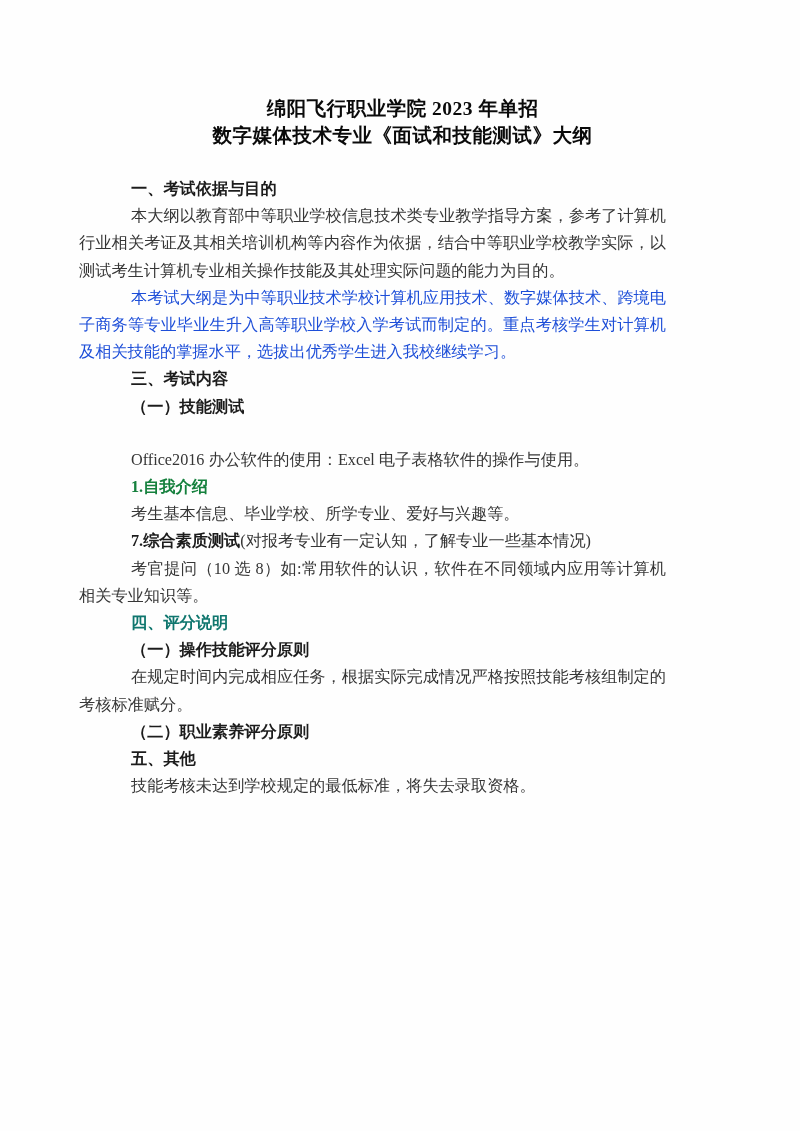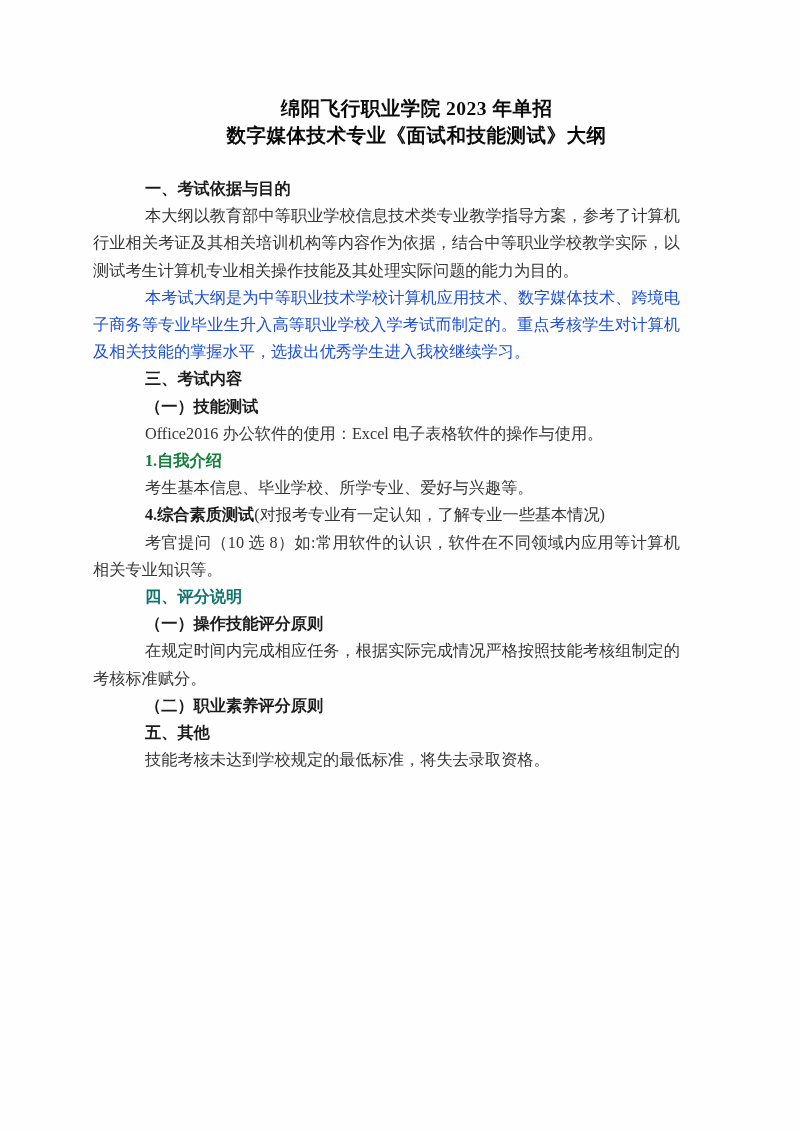--- a/index.html
+++ b/index.html
@@ -10,21 +10,21 @@
   .sheet {
     position: relative;
     width: 800px;
     height: 1131px;
     background: #fefefe;
     overflow: hidden;
     font-family: "Liberation Serif", "DejaVu Serif", serif;
   }
   .content {
     position: absolute;
-    left: 93px;
+    left: 79px;
     top: 95px;
     width: 587px;
     font-size: 16.2px;
     line-height: 27.2px;
     text-align: justify;
     color: #333333;
   }
   .doc-title {
     text-align: center;
     transform: translateX(30px);
@@ -63,25 +63,25 @@
       <div>数字媒体技术专业《面试和技能测试》大纲</div>
     </div>
 
     <p class="h1" style="color: rgb(28, 28, 28);">一、考试依据与目的</p>
     <p class="body-text" style="color: rgb(54, 54, 54);">本大纲以教育部中等职业学校信息技术类专业教学指导方案，参考了计算机行业相关考证及其相关培训机构等内容作为依据，结合中等职业学校教学实际，以测试考生计算机专业相关操作技能及其处理实际问题的能力为目的。</p>
 
     <p class="body-text" style="color: #1d4ed8;">本考试大纲是为中等职业技术学校计算机应用技术、数字媒体技术、跨境电子商务等专业毕业生升入高等职业学校入学考试而制定的。重点考核学生对计算机及相关技能的掌握水平，选拔出优秀学生进入我校继续学习。</p>
 
     <p class="h1" style="color: rgb(28, 28, 28);">三、考试内容</p>
     <p class="h2" style="color: rgb(28, 28, 28);">（一）技能测试</p>
-    <p class="body-text" style="color: rgb(54, 54, 54);">Office2016 办公软件的使用：Excel 电子表格软件的操作与使用。</p>
+    <p class="body-text" style="color: rgb(54, 54, 54); margin-top: 26px;">Office2016 办公软件的使用：Excel 电子表格软件的操作与使用。</p>
     <p class="h3" style="color: #15803d;">1.自我介绍</p>
     <p class="body-text" style="color: rgb(54, 54, 54);">考生基本信息、毕业学校、所学专业、爱好与兴趣等。</p>
 
-    <p class="body-text" style="color: rgb(54, 54, 54);"><span class="bold-run" style="color: rgb(28, 28, 28);">4.综合素质测试</span><span>(对报考专业有一定认知，了解专业一些基本情况)</span></p>
+    <p class="body-text" style="color: rgb(54, 54, 54);"><span class="bold-run" style="color: rgb(28, 28, 28);">7.综合素质测试</span><span>(对报考专业有一定认知，了解专业一些基本情况)</span></p>
 
     <p class="body-text" style="color: rgb(54, 54, 54);">考官提问（10 选 8）如:常用软件的认识，软件在不同领域内应用等计算机相关专业知识等。</p>
 
     <p class="h1" style="color: #0f766e;">四、评分说明</p>
     <p class="h2" style="color: rgb(28, 28, 28);">（一）操作技能评分原则</p>
     <p class="body-text" style="color: rgb(54, 54, 54);">在规定时间内完成相应任务，根据实际完成情况严格按照技能考核组制定的考核标准赋分。</p>
     <p class="h2" style="color: rgb(28, 28, 28);">（二）职业素养评分原则</p>
 
     <p class="h1" style="color: rgb(28, 28, 28);">五、其他</p>
     <p class="body-text" style="color: rgb(54, 54, 54);">技能考核未达到学校规定的最低标准，将失去录取资格。</p>

